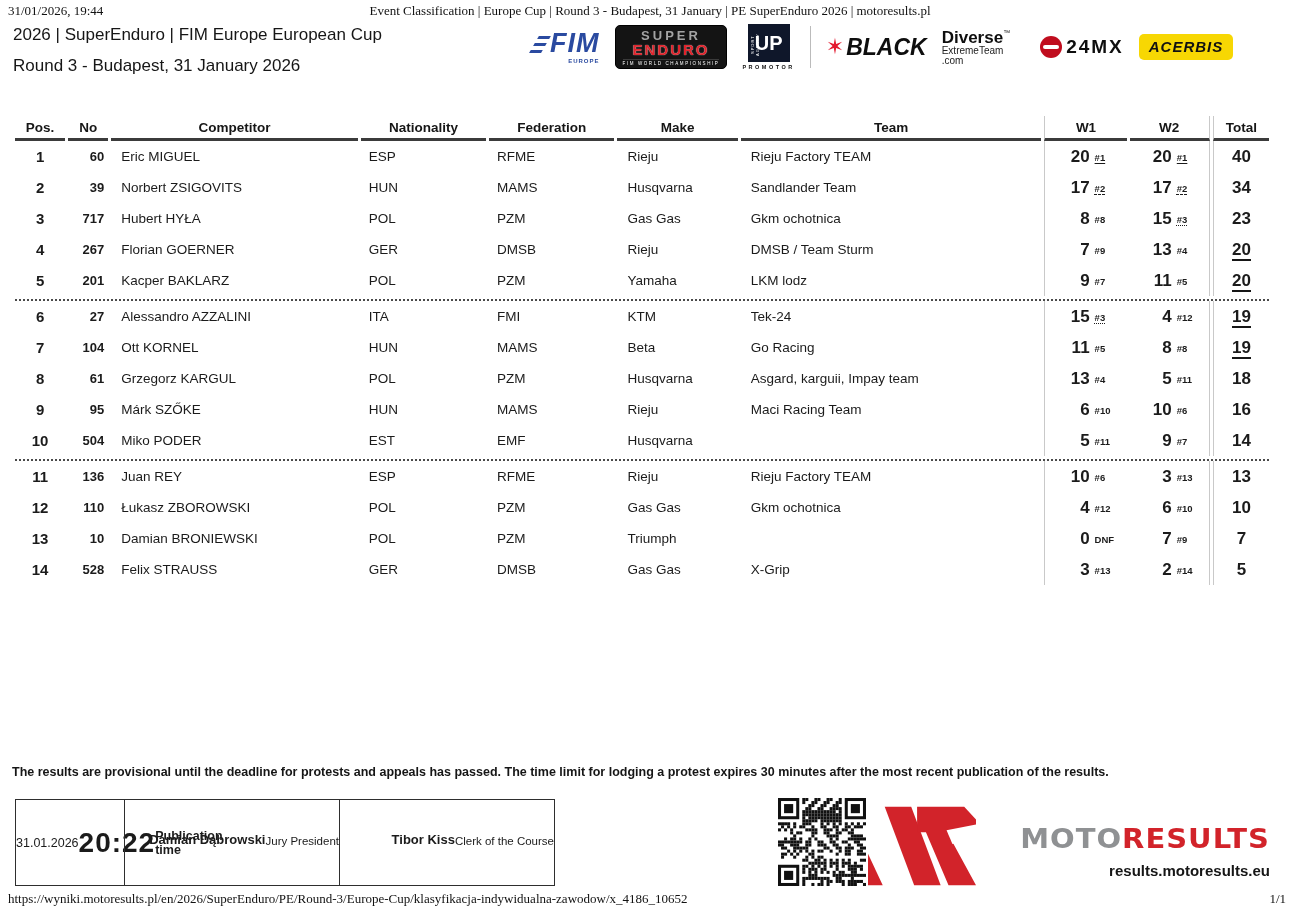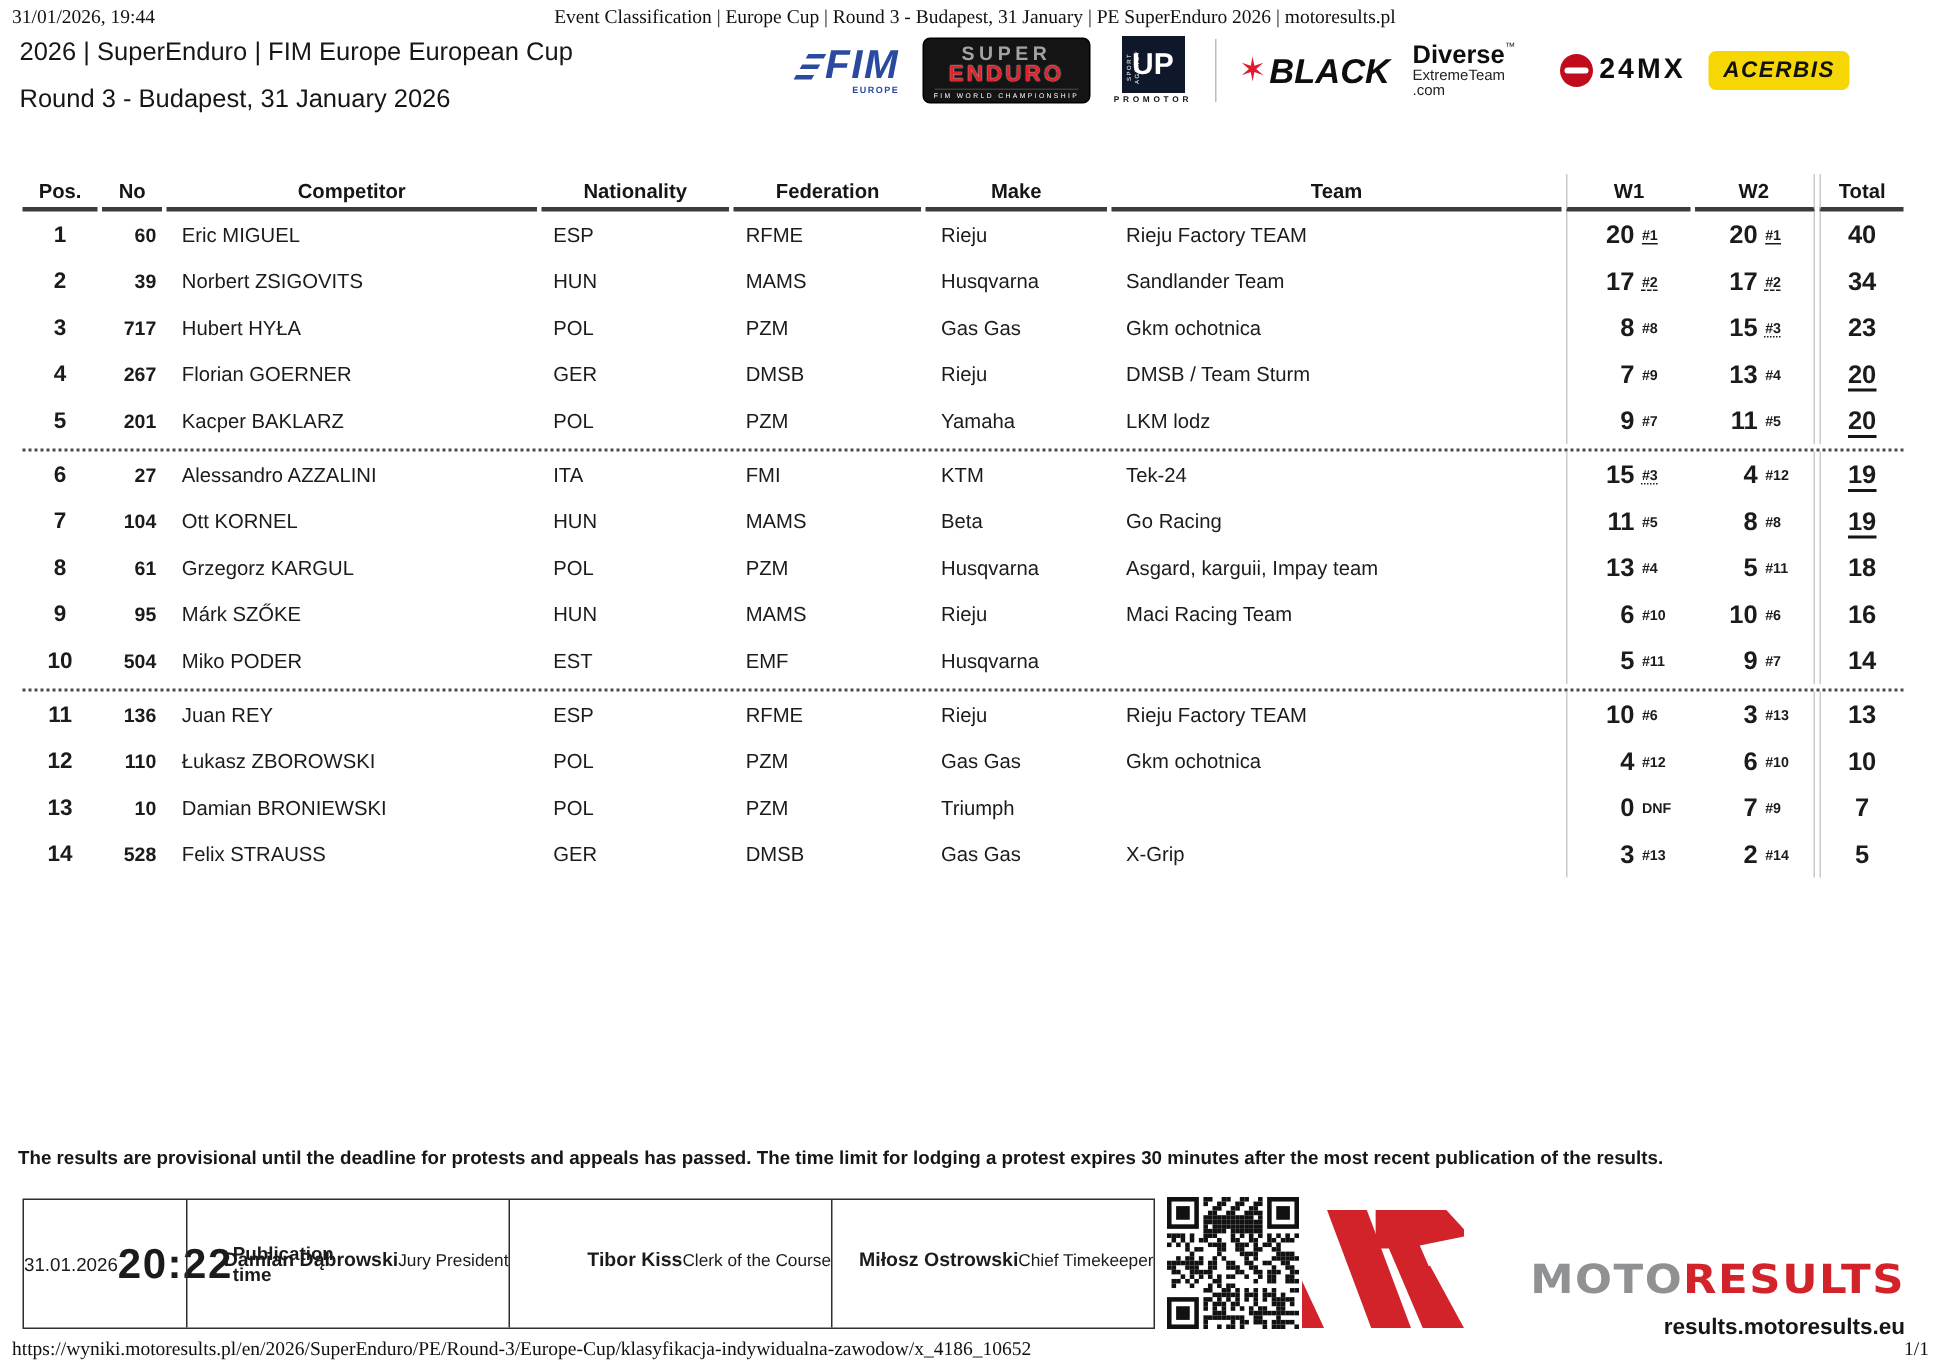--- a/index.html
+++ b/index.html
@@ -92,21 +92,21 @@
   .sig-official { width:215px; }
   .pub-date { font-size:12.5px; }
   .pub-time { font-size:28px; font-weight:bold; letter-spacing:1px; }
   .pub-label { font-size:12.5px; font-weight:bold; }
   .sig-name { font-size:13px; font-weight:bold; margin-bottom:2px; }
   .sig-role { font-size:11.5px; }
 
   
   .qr { position:absolute; left:778px; top:798px; width:88px; height:88px; }
   .nr-logo { position:absolute; left:868px; top:806px; width:108px; height:80px; }
-  .brand { position:absolute; left:985px; top:822px; width:285px; text-align:right;margin-top:14px; }
+  .brand { position:absolute; left:985px; top:822px; width:285px; text-align:right; }
   .brand-word { font-family:"DejaVu Sans", sans-serif; font-size:29px; font-weight:900; letter-spacing:1px; transform:scaleY(0.92); white-space:nowrap; }
   .brand-moto { color:#8f9193; }
   .brand-results { color:#d2232a; }
   .brand-site { font-size:15px; font-weight:bold; color:#161616; margin-top:6px; }
 </style>
 </head>
 <body>
 
 <div class="print-header serif">
   <span class="ph-date">31/01/2026, 19:44</span>
@@ -508,24 +508,20 @@
     <div class="pub-time">20:22</div>
     <div class="pub-label">Publication time</div>
   </div>
   <div class="sig-cell sig-official">
     <div class="sig-name">Damian Dąbrowski</div>
     <div class="sig-role">Jury President</div>
   </div>
   <div class="sig-cell sig-official">
     <div class="sig-name">Tibor Kiss</div>
     <div class="sig-role">Clerk of the Course</div>
-  </div>
-  <div class="sig-cell sig-official">
-    <div class="sig-name">Miłosz Ostrowski</div>
-    <div class="sig-role">Chief Timekeeper</div>
   </div>
 </div>
 
 <div class="qr">
   <svg id="qr-svg" width="88" height="88" viewBox="0 0 29 29" xmlns="http://www.w3.org/2000/svg">
       <rect x="0" y="0" width="29" height="29" fill="#ffffff"></rect>
       <rect x="0" y="0" width="7" height="7" fill="#111"></rect>
       <rect x="1" y="1" width="5" height="5" fill="#fff"></rect>
       <rect x="2" y="2" width="3" height="3" fill="#111"></rect>
       <rect x="22" y="0" width="7" height="7" fill="#111"></rect>

